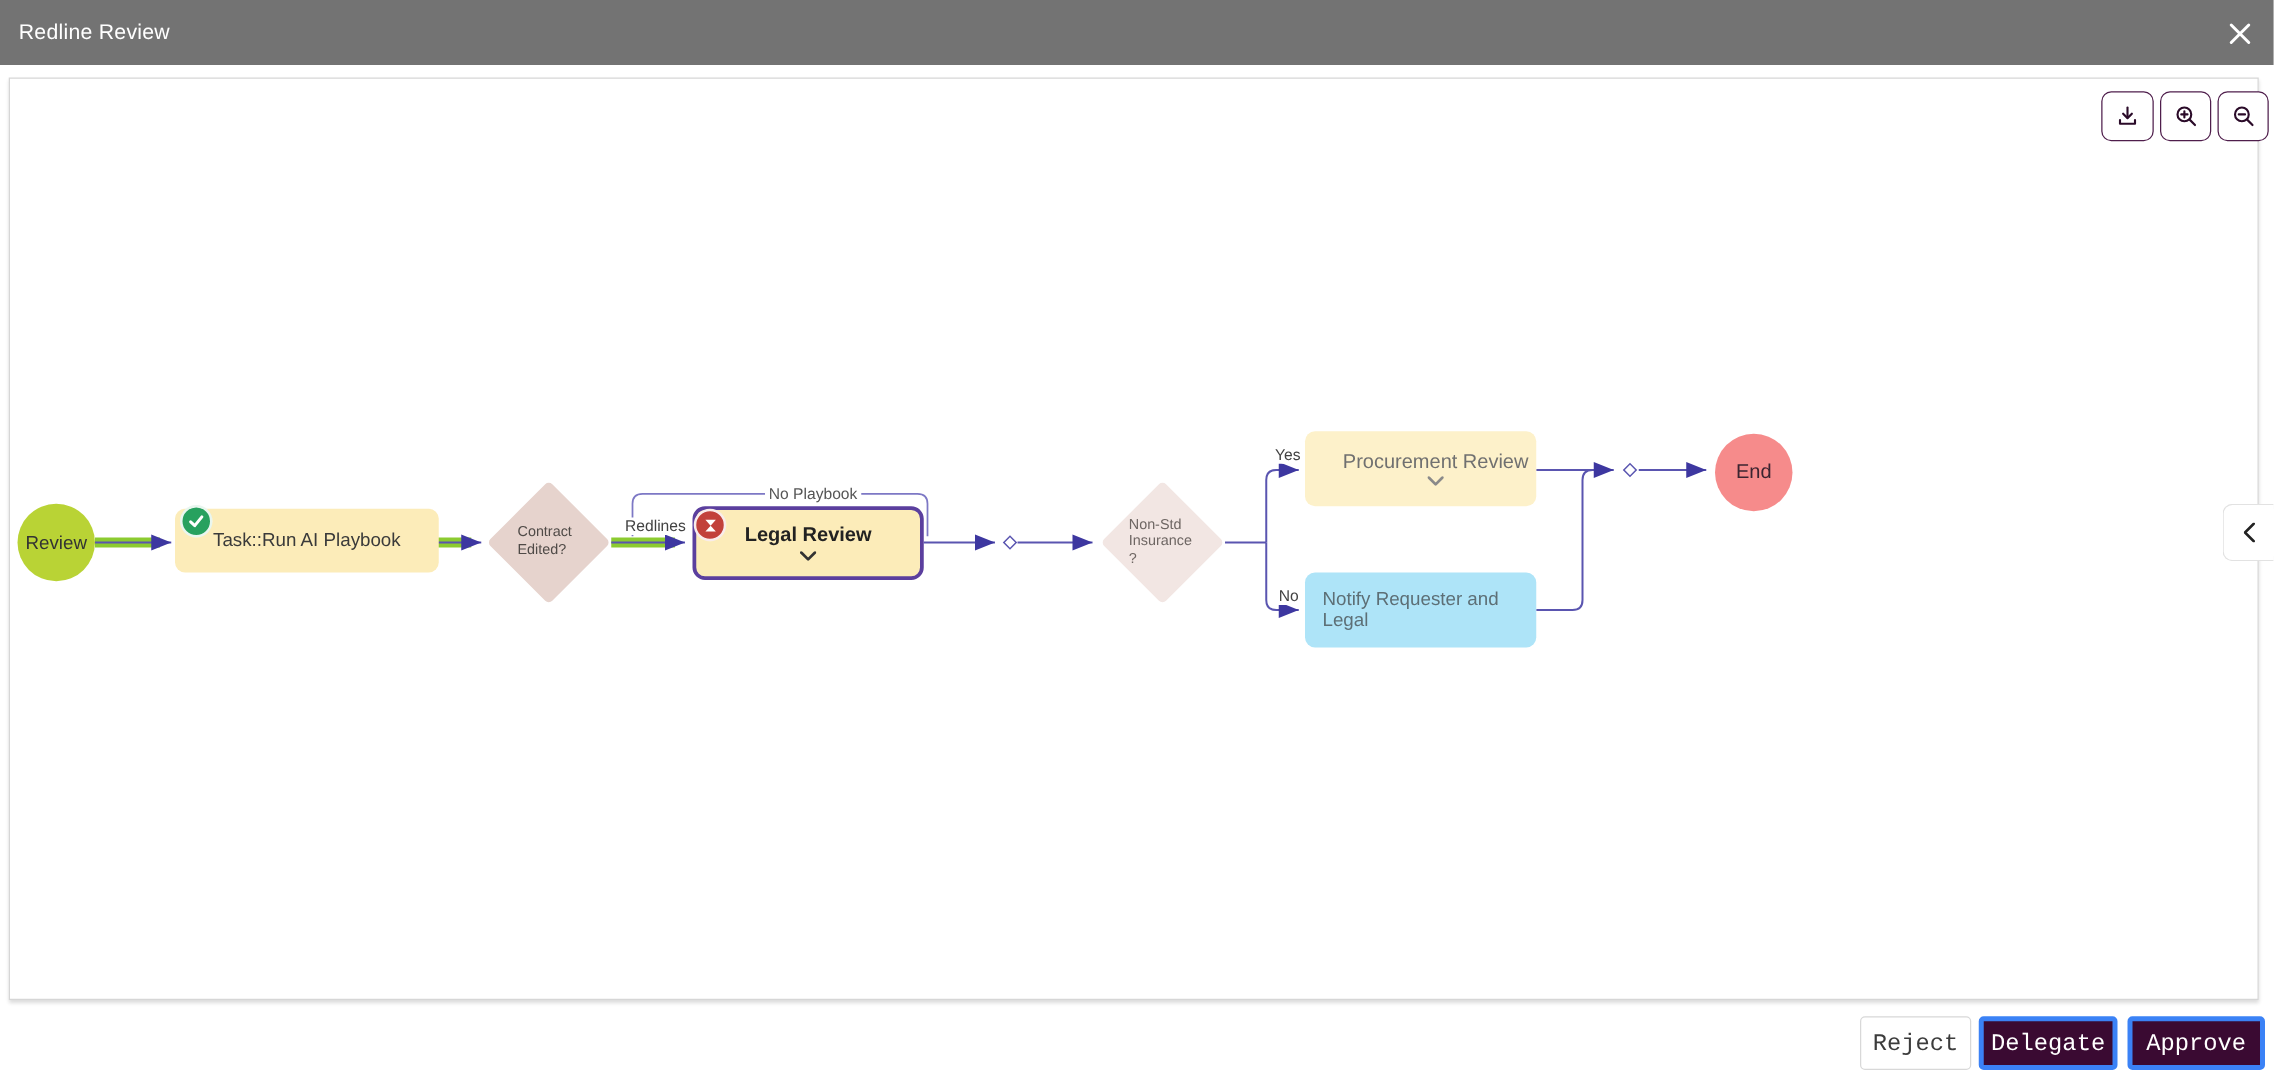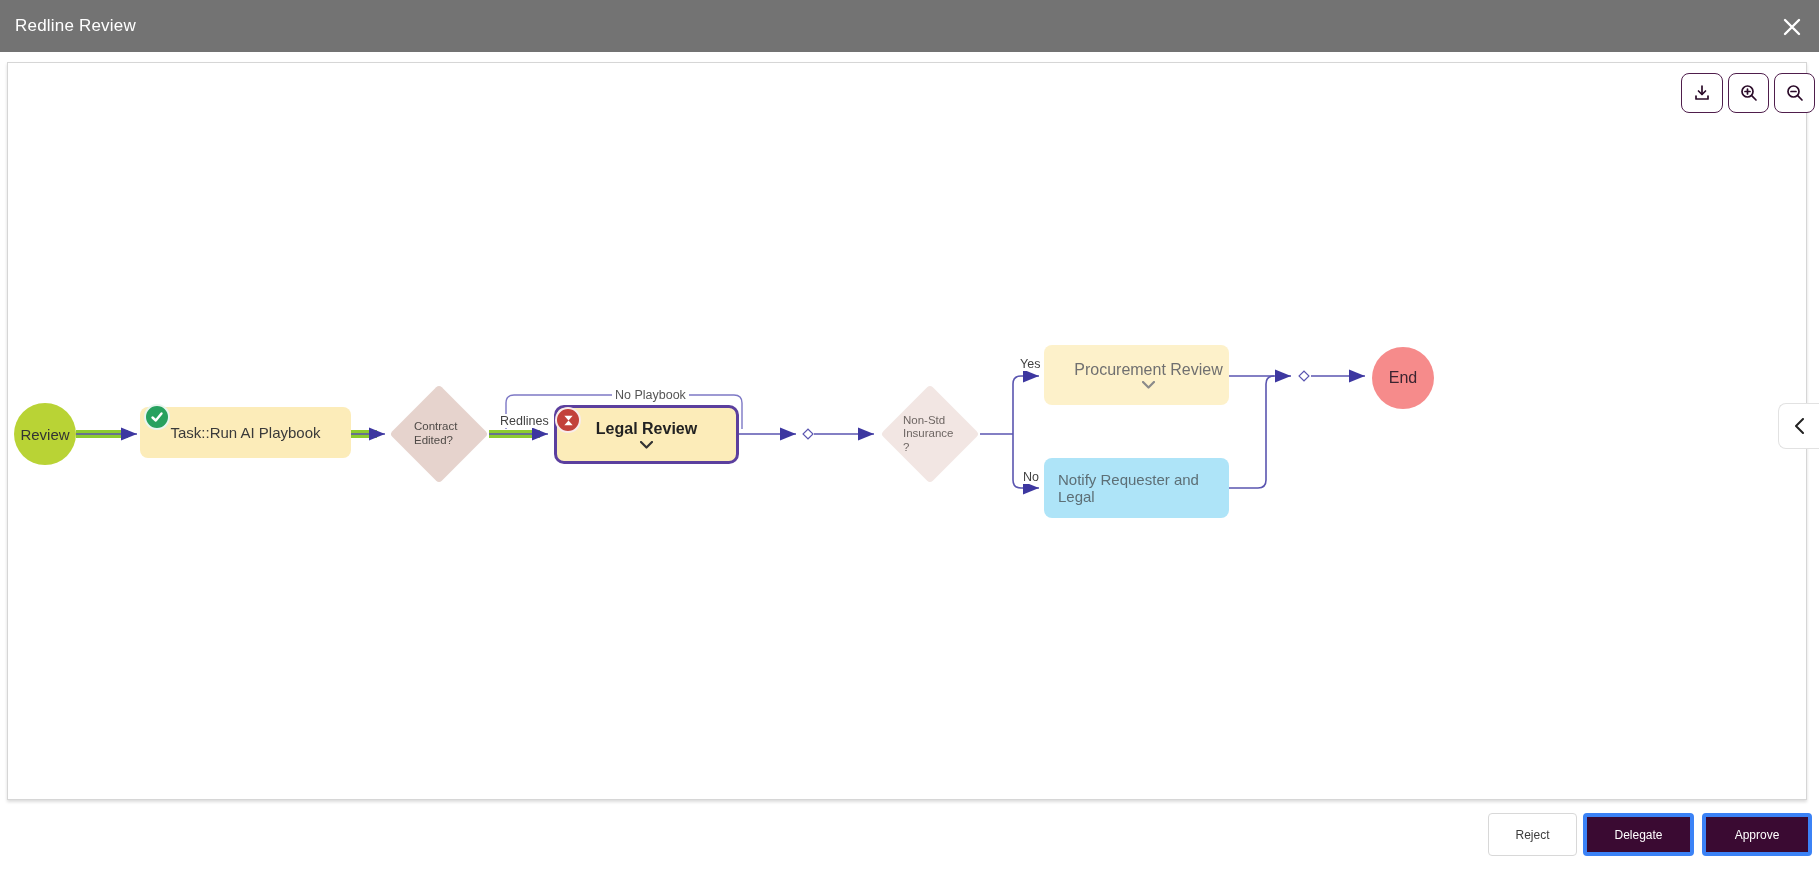--- a/index.html
+++ b/index.html
@@ -46,22 +46,22 @@
   .diamond.light .dlabel{color:#6e6663;}
 
   .edge-label{position:absolute;background:#fff;padding:0 3px;font-size:12.5px;color:#424242;font-weight:500;white-space:nowrap;text-align:center;}
 
   
   .side-tab{position:absolute;left:1778px;top:403px;width:41px;height:46px;background:#fff;
     border:1px solid #e2e2e2;border-right:none;border-radius:8px 0 0 8px;box-sizing:border-box;
     display:flex;align-items:center;justify-content:center;cursor:pointer;}
 
   
-  .footer-btn{position:absolute;top:813px;height:43px;border-radius:4px;font-size:12px;font-weight:500;
-    display:flex;align-items:center;justify-content:center;cursor:pointer;font-family:Liberation Sans, sans-serif;box-sizing:border-box;}
+  .footer-btn{position:absolute;top:813px;height:43px;border-radius:4px;font-size:19px;font-weight:500;
+    display:flex;align-items:center;justify-content:center;cursor:pointer;font-family:Liberation Mono, monospace;box-sizing:border-box;}
   .footer-btn.ghost{background:#fff;border:1px solid #d8d8d8;color:#3c3c3c;}
   .footer-btn.solid{background:#3a0a32;border:4px solid #3b82f6;color:#fff;}
 </style>
 </head>
 <body>
 
 <div class="stage">
 
   <div class="hdr">
     <div class="hdr-title">Redline Review</div>

